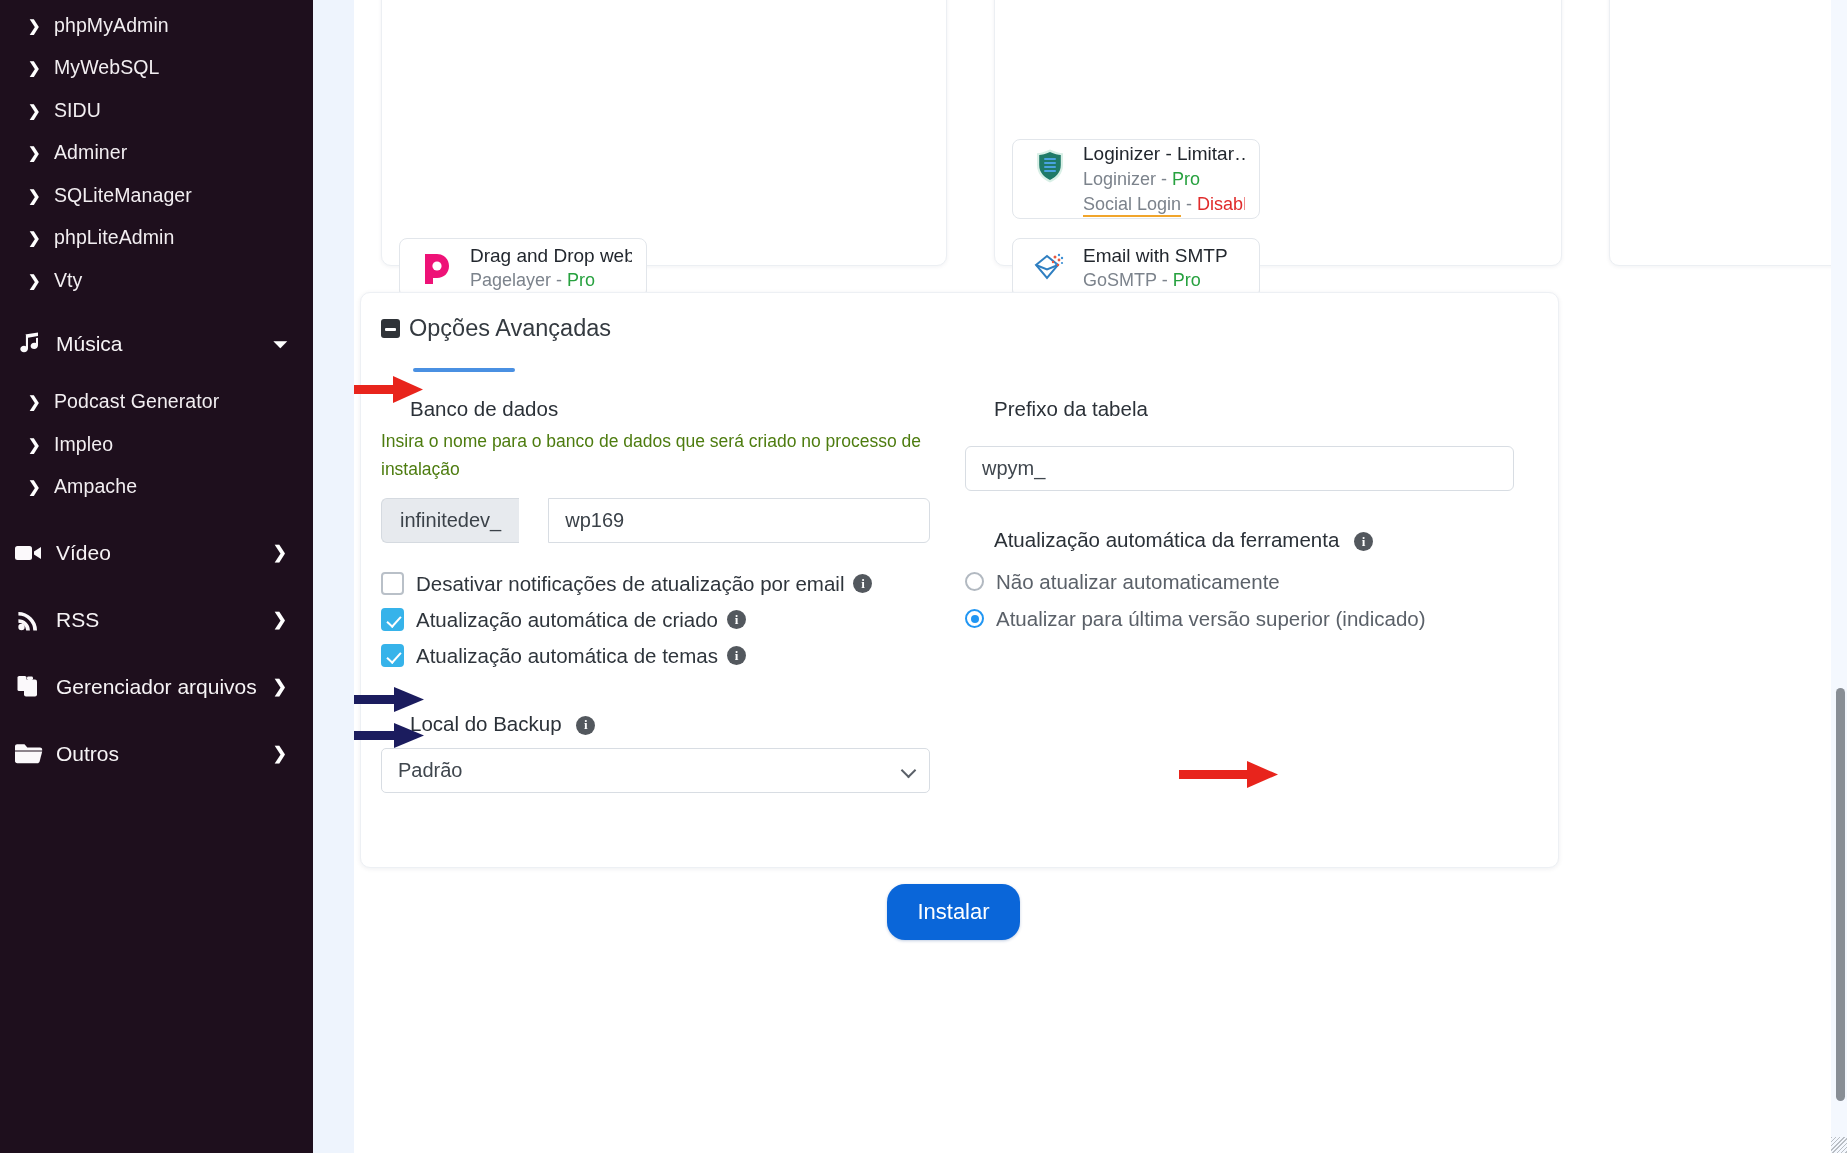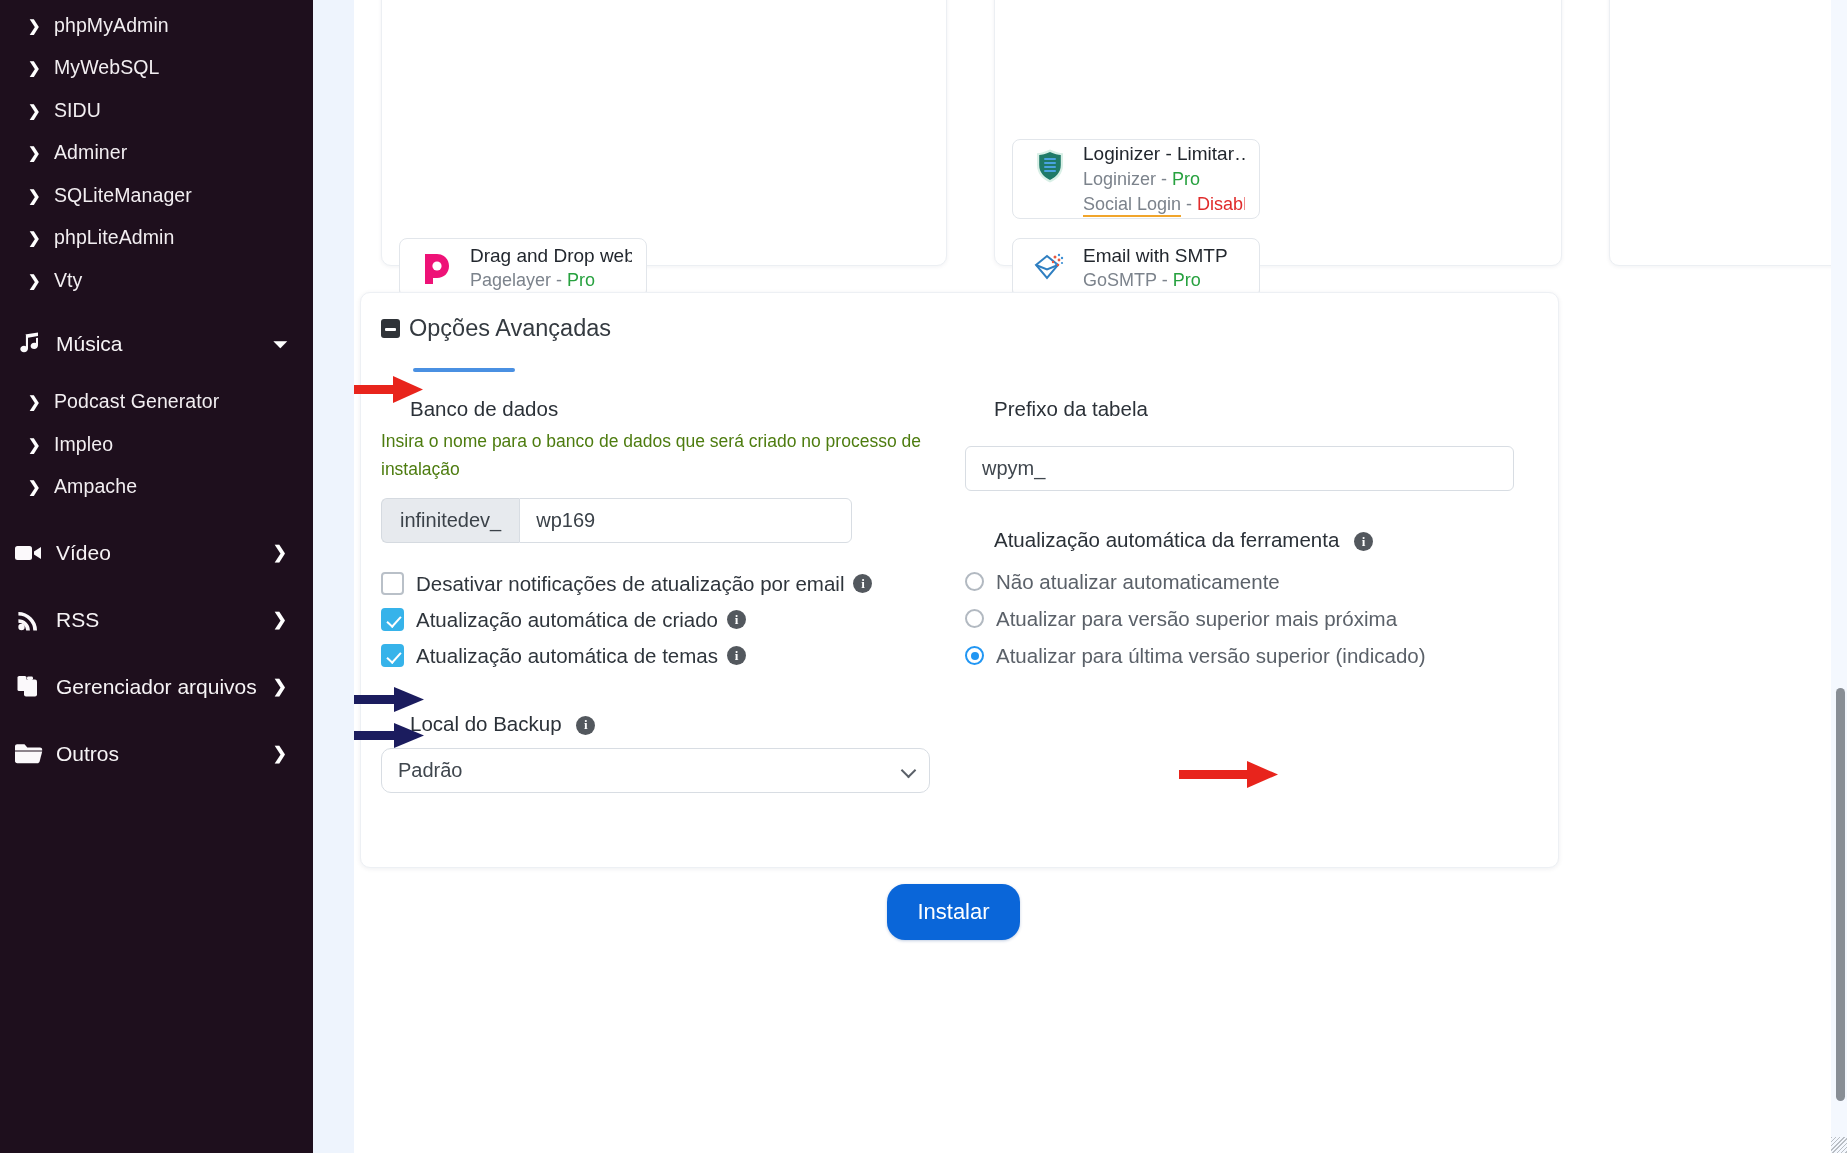--- a/index.html
+++ b/index.html
@@ -127,21 +127,21 @@
     position: absolute; left: 52px; top: 75px;
     width: 102px; height: 4px; background: #4a90e2; border-radius: 2px;
   }
 
   .col-l { position: absolute; left: 20px; top: 104px; width: 566px; }
   .col-r { position: absolute; left: 604px; top: 104px; width: 566px; }
 
   .flabel { font-size: 20.5px; color: #2b3138; margin-bottom: 6px; margin-left: 29px; }
   .fhelp  { font-size: 17.5px; color: #4d7c0f; line-height: 1.62; margin-bottom: 14px; }
 
-  .inputrow { display: flex; height: 45px; width: 471px; }
+  .inputrow { display: flex; height: 45px; width: 549px; gap: 29px; }
   .inprefix {
     display: flex; align-items: center; justify-content: center;
     background: #e7eaee; border: 1px solid #d5dae0;
     border-right: none;
     border-radius: 6px 0 0 6px;
     padding: 0 18px;
     font-size: 20px; color: #3b4249;
   }
   .intext {
     flex: 1 1 auto; border: 1px solid #d8dde3; border-radius: 0 6px 6px 0;
@@ -188,21 +188,21 @@
     display: inline-flex; align-items: center; justify-content: center;
     width: 19px; height: 19px; border-radius: 50%;
     background: #53585e; color: #fff;
     font-size: 13px; font-weight: 700;
     font-family: "Liberation Serif", serif;
     margin-left: 9px; vertical-align: middle;
   }
 
   .selwrap { position: relative; width: 549px; height: 45px; }
   .sel {
-    width: 549px; height: 45px; border: 1px solid #d8dde3; border-radius: 10px;
+    width: 549px; height: 45px; border: 1px solid #d8dde3; border-radius: 5px;
     font-size: 20px; color: #40474e; padding: 0 16px;
     font-family: "Liberation Sans", sans-serif; background: #fff;
     -webkit-appearance: none; appearance: none; outline: none;
   }
   .selcar {
     position: absolute; right: 16px; top: 17px;
     width: 11px; height: 11px;
     border-right: 2px solid #5a6068; border-bottom: 2px solid #5a6068;
     transform: rotate(45deg); pointer-events: none;
   }
@@ -499,24 +499,20 @@
           <div class="flabel" style="margin-bottom:11px">
             <span>Atualização automática da ferramenta</span>
             <span class="info">i</span>
           </div>
 
           <div class="radline">
             <span class="radio"></span>
             <span class="radlabel">Não atualizar automaticamente</span>
           </div>
           <div class="radline">
-            <span class="radio"></span>
-            <span class="radlabel">Atualizar para versão superior mais próxima</span>
-          </div>
-          <div class="radline">
             <span class="radio on"></span>
             <span class="radlabel">Atualizar para última versão superior (indicado)</span>
           </div>
         </div>
       </section>
 
       <div class="btnwrap">
         <button class="btn-install">Instalar</button>
       </div>
 

